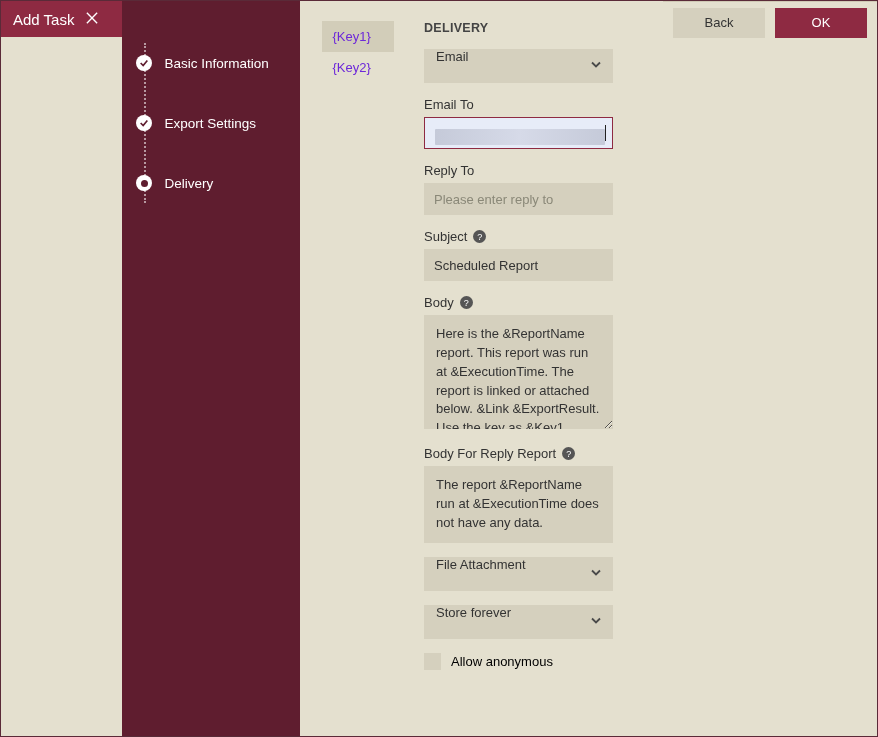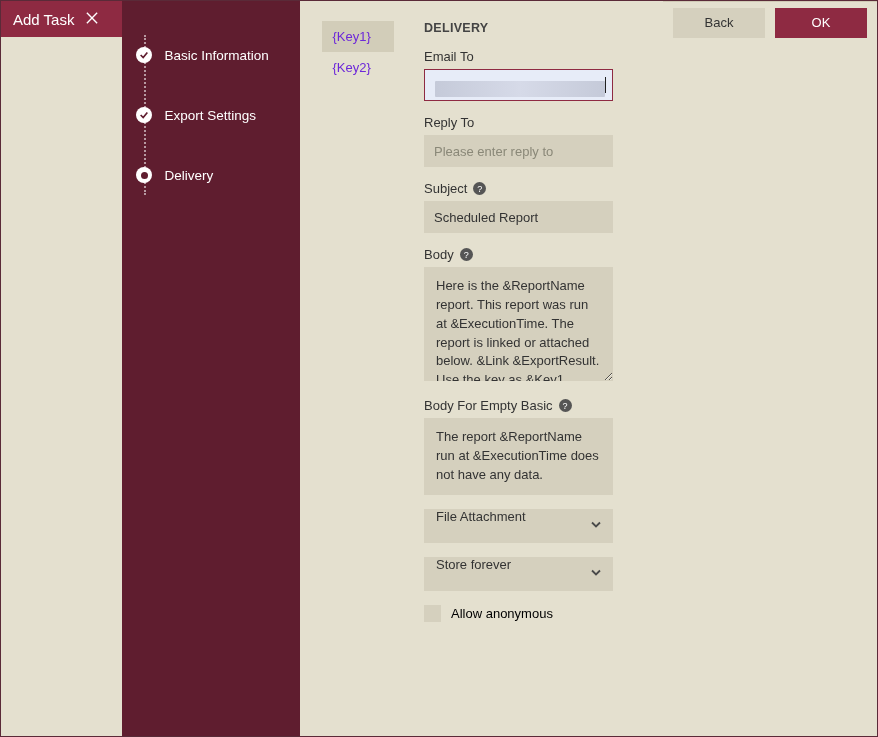--- a/index.html
+++ b/index.html
@@ -8,21 +8,21 @@
   
   
   .titlebar { height: 36px; background: #8e2a42; color: #fff; display: flex; align-items: center; padding: 0 12px; }
   .titlebar .title { flex: 1; font-size: 15px; }
   .titlebar .close { width: 36px; height: 36px; display: flex; align-items: center; justify-content: center; cursor: pointer; font-size: 16px; }
   
   
   .body-row { flex: 1; display: flex; overflow: hidden; }
   
   
-  .sidebar { width: 178px; background: #5f1d2f; color: #fff; padding-top: 24px; }
+  .sidebar { width: 178px; background: #5f1d2f; color: #fff; padding-top: 32px; }
   .steps { list-style: none; position: relative; }
   .steps::before { content: ""; position: absolute; left: 22px; top: 10px; bottom: 10px; width: 0; border-left: 2px dotted rgba(255,255,255,0.55); }
   .step { display: flex; align-items: center; height: 60px; padding-left: 14px; cursor: pointer; position: relative; }
   .step .bullet { width: 16px; height: 16px; border-radius: 50%; background: #fff; margin-right: 12px; flex-shrink: 0; display: flex; align-items: center; justify-content: center; z-index: 1; }
   .step .bullet svg { width: 10px; height: 10px; }
   .step.current .bullet { background: #fff; }
   .step.current .bullet::after { content: ""; width: 7px; height: 7px; border-radius: 50%; background: #5f1d2f; }
   .step .label { font-size: 13.5px; }
   
   
@@ -117,20 +117,28 @@
       <div class="col-left">
         <div class="value-list">
           <div class="value-item selected">{Key1}</div>
           <div class="value-item">{Key2}</div>
         </div>
       </div>
 
       <div class="col-right">
         <div class="section-header">DELIVERY</div>
 
+        <div class="field-group">
+          <div class="select-wrap">
+            <div class="select"><span>Email</span></div>
+            <span class="chev"><svg viewBox="0 0 14 14" fill="none">
+                  <polyline points="3,5 7,9 11,5" stroke-width="1.8"></polyline>
+                </svg></span>
+          </div>
+        </div>
 
         <div class="field-group">
           <div class="field-label">Email To</div>
           <div class="input highlight">
             <span class="blurred"></span>
               <span class="caret"></span>
           </div>
         </div>
 
         <div class="field-group">
@@ -149,21 +157,21 @@
         <div class="field-group">
           <div class="field-label">
             <span>Body</span>
             <span class="help-icon">?</span>
           </div>
           <textarea class="textarea" rows="5" style="">Here is the &amp;ReportName report. This report was run at &amp;ExecutionTime. The report is linked or attached below. &amp;Link &amp;ExportResult. Use the key as &amp;Key1.</textarea>
         </div>
 
         <div class="field-group">
           <div class="field-label">
-            <span>Body For Empty Basic</span>
+            <span>Body For Reply Report</span>
             <span class="help-icon">?</span>
           </div>
           <div class="readonly-box">The report &amp;ReportName run at &amp;ExecutionTime does not have any data.</div>
         </div>
 
         <div class="field-group">
           <div class="select-wrap">
             <div class="select"><span>File Attachment</span></div>
             <span class="chev"><svg viewBox="0 0 14 14" fill="none">
                   <polyline points="3,5 7,9 11,5" stroke-width="1.8"></polyline>

